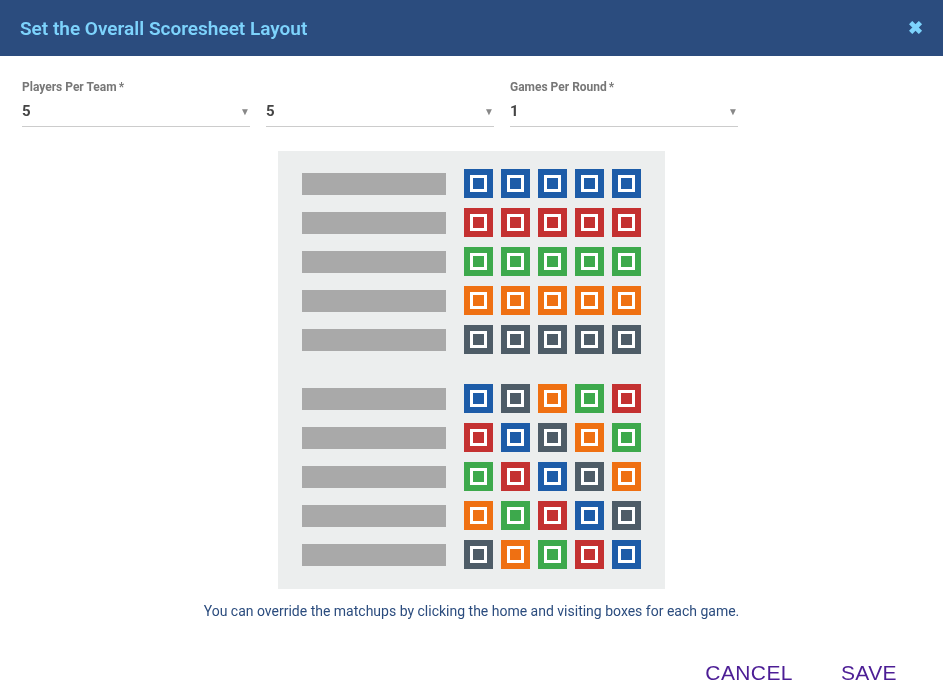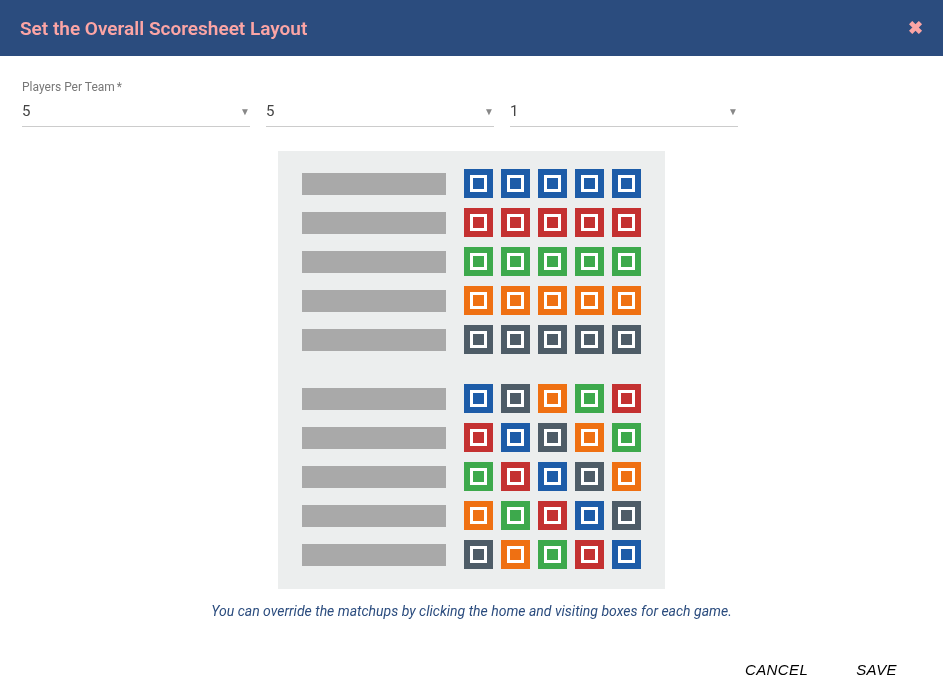--- a/index.html
+++ b/index.html
@@ -9,21 +9,21 @@
     background: #fff;
     color: #333;
   }
   .dialog {
     width: 943px;
     background: #fff;
     box-shadow: 0 2px 8px rgba(0,0,0,0.15);
   }
   .titlebar {
     background: #2b4c7e;
-    color: #fca5a5;
+    color: #7dd3fc;
     height: 56px;
     display: flex;
     align-items: center;
     justify-content: space-between;
     padding: 0 20px;
   }
   .titlebar h1 {
     font-size: 19px;
     font-weight: 600;
     margin: 0;
@@ -35,20 +35,21 @@
     line-height: 1;
   }
   .content {
     padding: 24px 22px 10px 22px;
   }
   .form-row {
     display: flex;
     gap: 16px;
     align-items: flex-end;
     margin-bottom: 24px;
+    font-weight: bold;
   }
   .field {
     flex: 0 0 228px;
     position: relative;
   }
   .field-label {
     font-size: 12px;
     color: #777;
     margin-bottom: 2px;
   }
@@ -122,39 +123,37 @@
   .clr-red    { background: #c43131; }
   .clr-green  { background: #3da94c; }
   .clr-orange { background: #ef7012; }
   .clr-slate  { background: #4e5c67; }
 
   .hint {
     text-align: center;
     color: #2b4c7e;
     font-size: 14px;
     margin: 14px 0 0 0;
-    font-style: italic;
   }
 
   .actions {
     display: flex;
     justify-content: flex-end;
     gap: 36px;
     padding: 28px 40px 18px 20px;
   }
   .btn {
-    font-size: 15px;
+    font-size: 21px;
     font-weight: 500;
-    color: #000000;
+    color: #4c1d95;
     letter-spacing: 0.4px;
     cursor: pointer;
     background: none;
     border: none;
     padding: 4px 6px;
-    font-style: italic;
   }
 </style>
 </head>
 <body>
 
 <div class="dialog">
 
   <div class="titlebar">
     <h1>Set the Overall Scoresheet Layout</h1>
     <span class="close-btn">✖</span>
@@ -175,20 +174,23 @@
       </div>
 
       <div class="field">
         <div class="field-value">
           <span>5</span>
           <span class="caret">▼</span>
         </div>
       </div>
 
       <div class="field">
+        <div class="field-label">
+          <span>Games Per Round</span><span class="req">*</span>
+        </div>
         <div class="field-value">
           <span>1</span>
           <span class="caret">▼</span>
         </div>
       </div>
 
 
     </div>
 
     <div class="preview-wrap">

